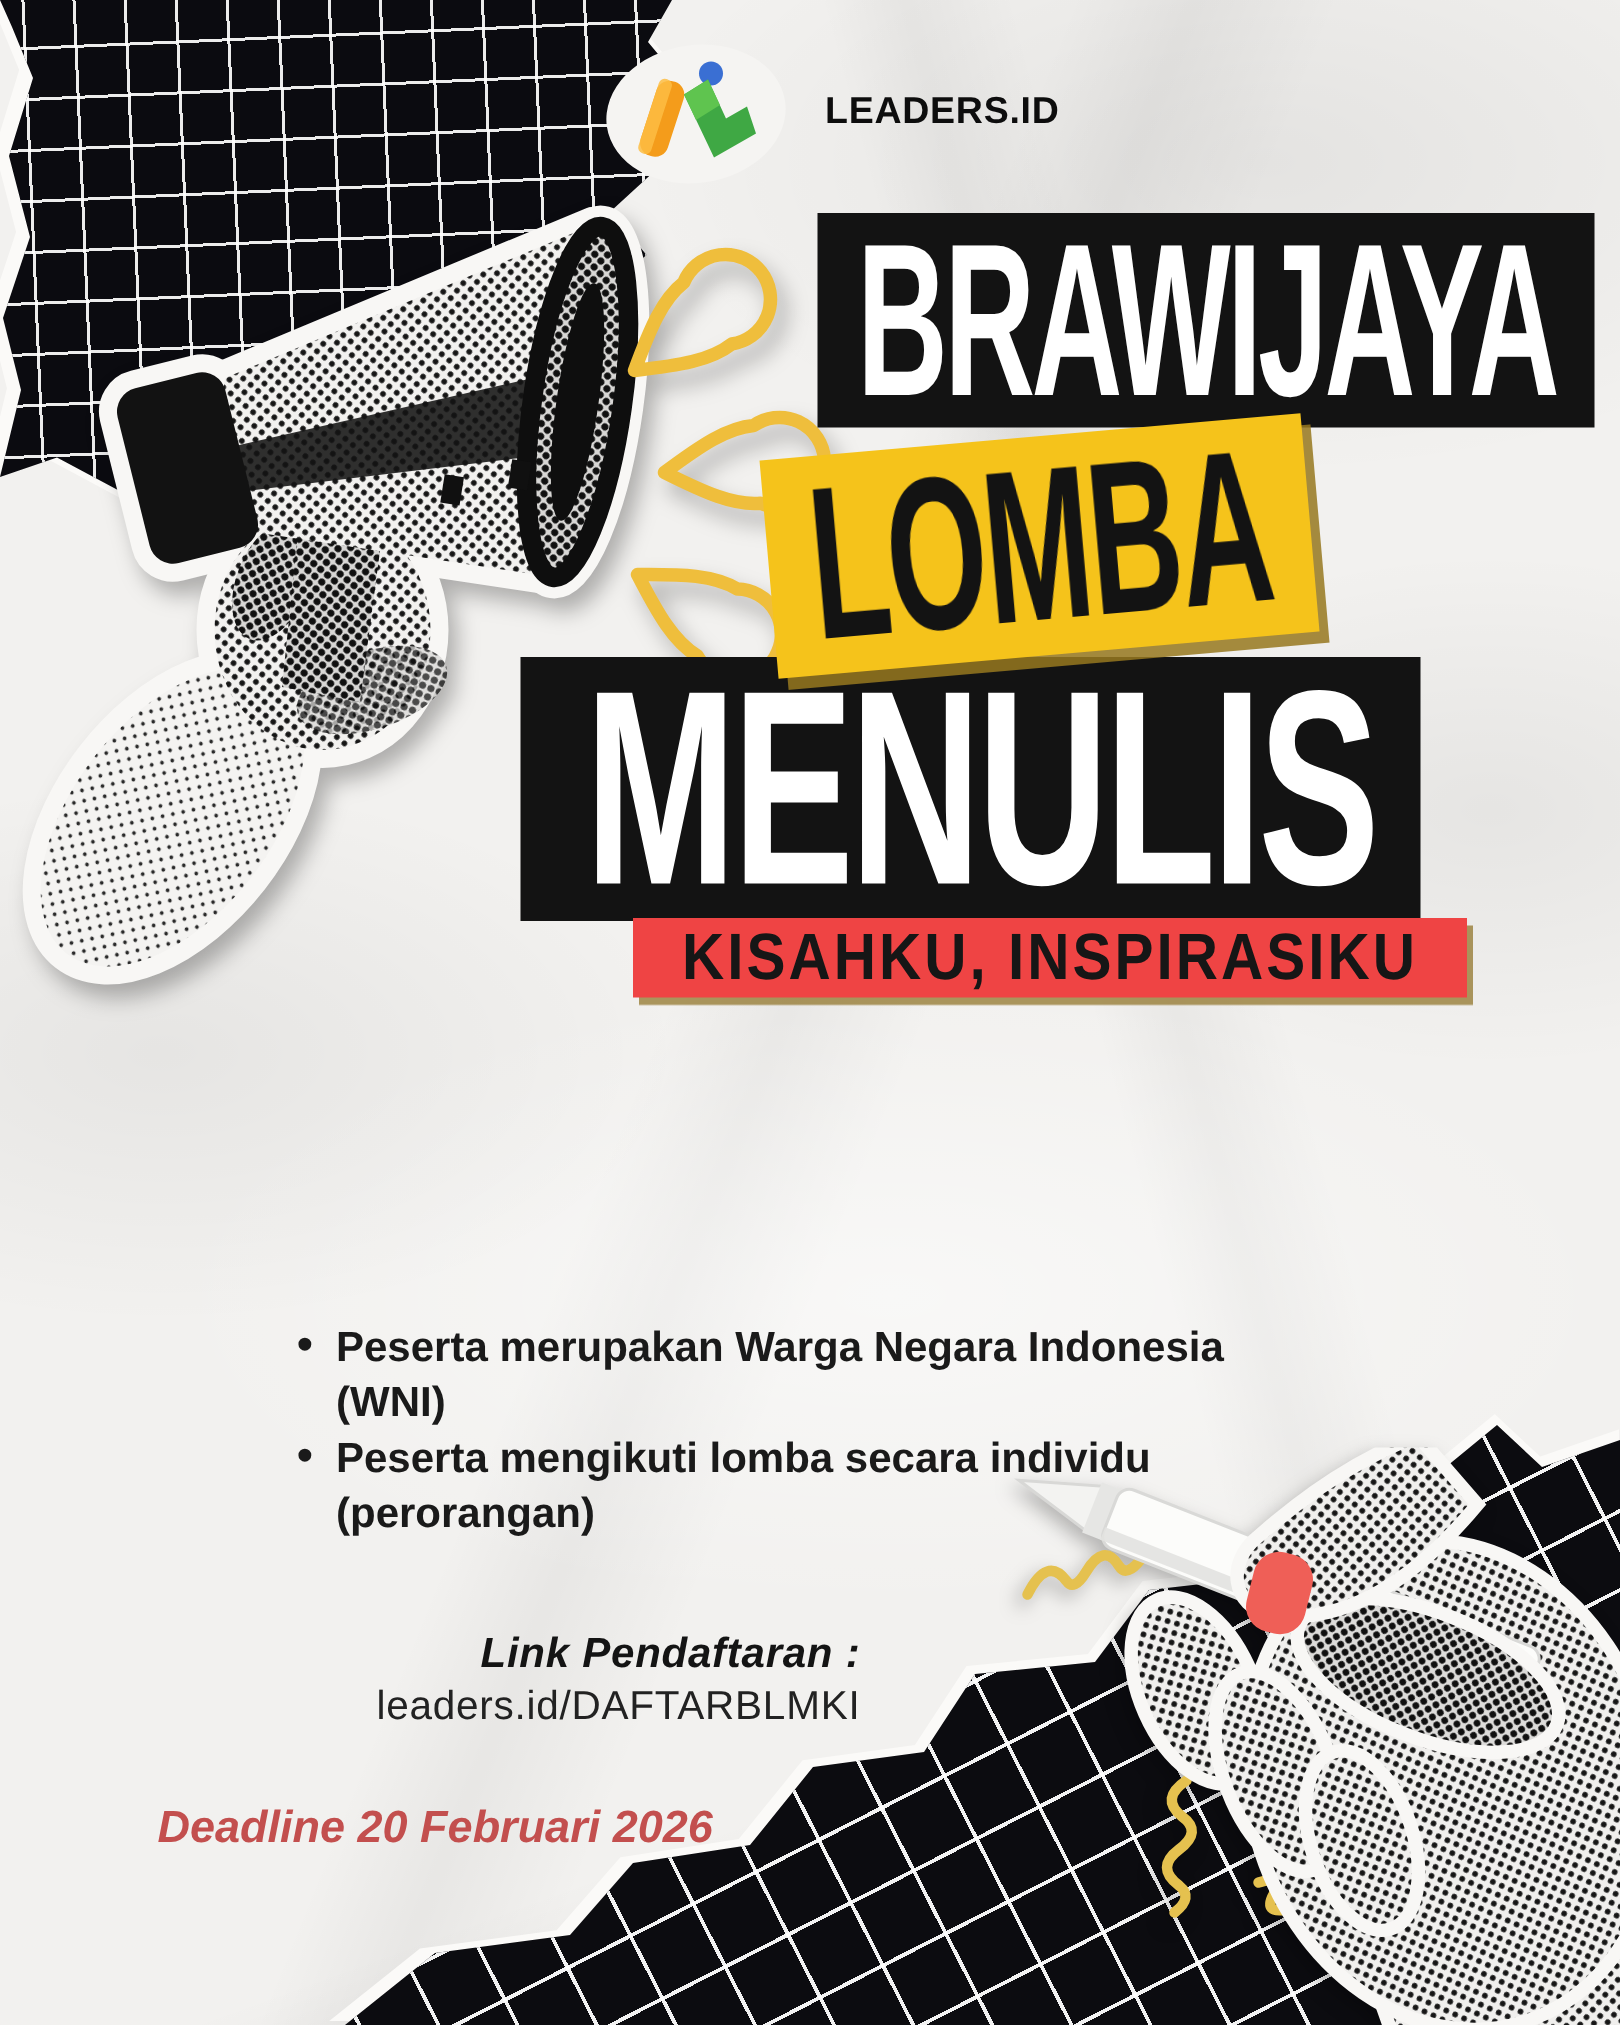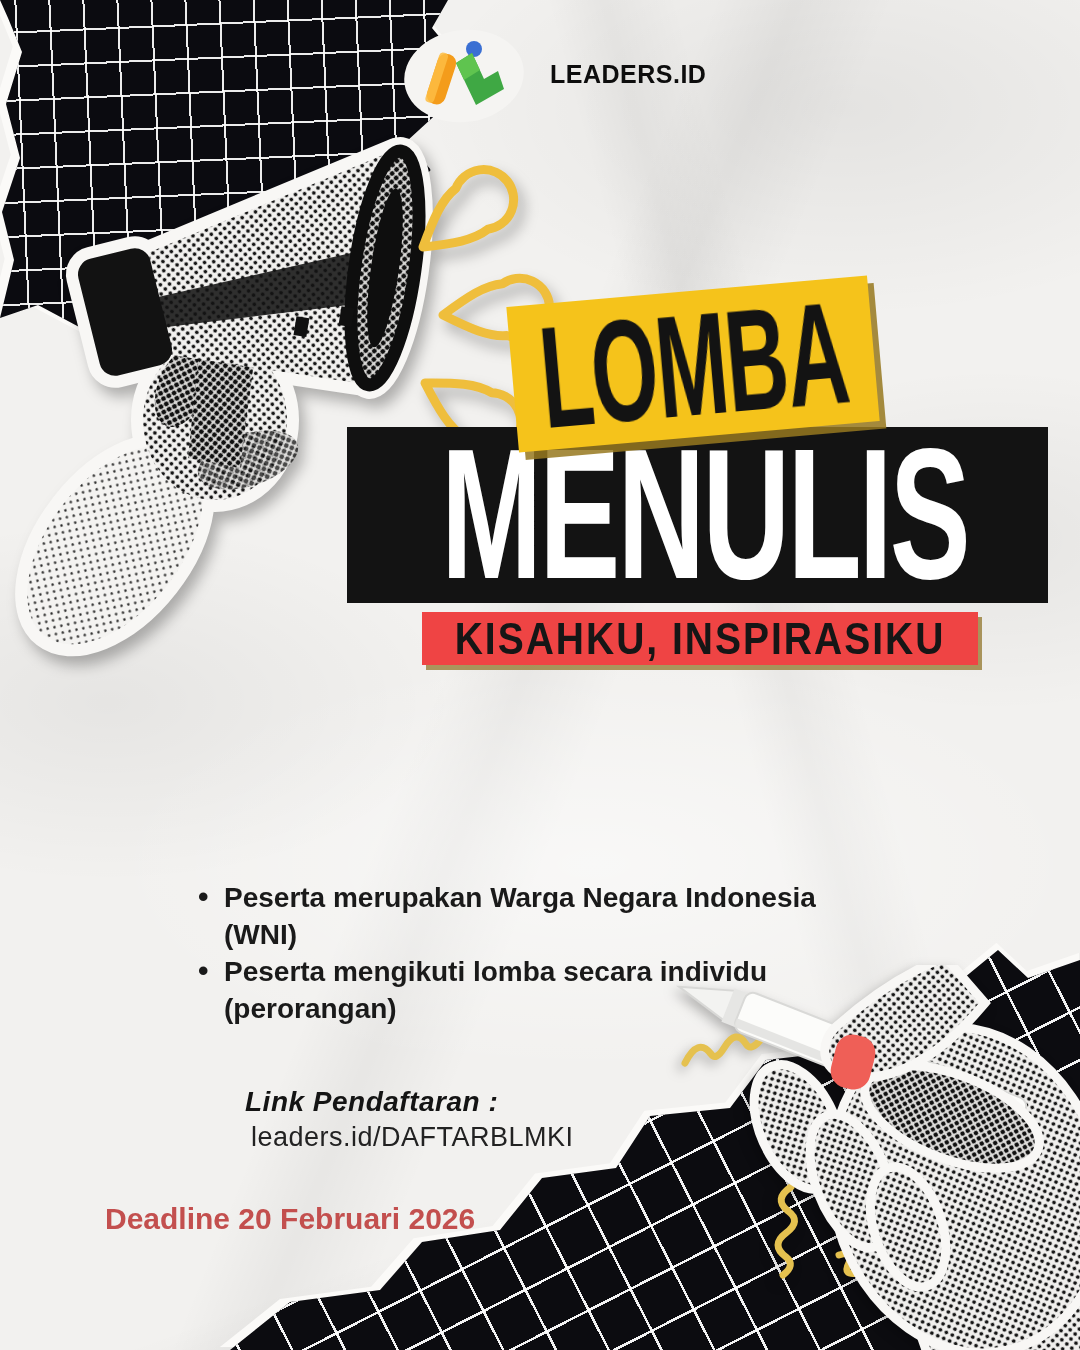--- a/index.html
+++ b/index.html
@@ -66,21 +66,21 @@
   
   .brand{ position:absolute; left:418px; top:38px; height:72px; display:flex; align-items:center; z-index:4;gap:40px; }
   .brand-backing{ position:absolute; left:-14px; top:-8px; width:120px; height:92px; background:#f5f4f2; border-radius:50%; transform:rotate(-8deg); }
   .brand-icon{ position:relative; width:86px; height:70px; }
   .brand-name{ position:relative; font-size:25px; font-weight:900; letter-spacing:0.5px; color:#0d0d0d; margin-left:6px; }
 
   
   .block{ position:absolute; display:flex; align-items:center; justify-content:center; }
   .blk-brawijaya{ left:545px; top:142px; width:518px; height:143px; background:#131313; z-index:2; }
   .blk-lomba{ left:512px; top:291px; width:362px; height:146px; background:#f5c31b; transform:rotate(-5deg); z-index:3; filter:drop-shadow(6px 8px 0 rgba(150,120,30,0.85)); }
-  .blk-menulis{ left:347px; top:427px; width:701px; height:176px; background:#131313; z-index:2;padding-left:13px; }
+  .blk-menulis{ left:347px; top:438px; width:600px; height:176px; background:#131313; z-index:2;padding-left:13px; }
   .blk-tagline{ left:422px; top:612px; width:556px; height:53px; background:#ef4444; z-index:3; filter:drop-shadow(4px 5px 0 rgba(140,110,30,0.7)); }
 
   .h-word{ display:inline-block; font-weight:bold; white-space:nowrap; line-height:1; }
   .w1{ font-size:100px; color:#ffffff; letter-spacing:-3px; transform:scale(0.84,1.45); }
   .w2{ font-size:100px; color:#131313; letter-spacing:-2px; transform:scale(0.86,1.45); }
   .w3{ font-size:132px; color:#ffffff; letter-spacing:-3px; transform:scale(0.92,1.40); }
   .tagline{ display:inline-block; font-size:39px; font-weight:800; letter-spacing:2px; color:#161616; transform:scaleY(1.12); white-space:nowrap; }
 
   
   .intro{
@@ -94,26 +94,26 @@
   }
   .rules li{
     position:relative; padding-left:28px;
     font-size:28px; line-height:37px; font-weight:bold; color:#1a1a1a;
   }
   .rules li::before{
     content:"\2022"; position:absolute; left:2px; top:-1px; font-size:30px; color:#1a1a1a;
   }
 
   .registration{ position:absolute; left:245px; top:1086px; z-index:2; }
-  .reg-label{ font-size:28px; font-weight:bold; font-style:italic; color:#141414; letter-spacing:0.5px; }
+  .reg-label{ font-size:28px; font-weight:bold; font-style:italic; color:#141414; letter-spacing:0.5px;text-align:right; }
   .reg-url{ font-size:27px; color:#222222; margin-top:4px; padding-left:6px; letter-spacing:0.5px; }
 
   .deadline{
     position:absolute; left:105px; top:1202px; z-index:3;
-    font-size:30px; font-weight:bold; color:#c34f4e; white-space:nowrap;
+    font-size:30px; font-weight:bold; font-style:italic; color:#c34f4e; white-space:nowrap;
   }
 
   
   .megaphone-svg{ position:absolute; left:10px; top:95px; width:560px; height:570px; z-index:2; filter:drop-shadow(6px 9px 7px rgba(0,0,0,0.28)); }
   .hand-svg{ position:absolute; left:600px; top:965px; width:480px; height:385px; z-index:2; filter:drop-shadow(-4px 5px 6px rgba(0,0,0,0.25)); }
 </style>
 </head>
 <body>
 
 <div id="poster">
@@ -187,20 +187,23 @@
     <svg class="brand-icon" viewBox="0 0 86 70">
       <circle cx="56" cy="10" r="8" fill="#3a6fd3"></circle>
       <rect x="14" y="14" width="19" height="52" rx="9" transform="rotate(18 23 40)" fill="#f49c1b"></rect>
       <rect x="14" y="14" width="9" height="52" rx="4" transform="rotate(18 23 40)" fill="#fdbd43" opacity="0.85"></rect>
       <path d="M38,24 L54,14 L66,40 L80,32 L86,50 L58,66 Z" fill="#3fa844"></path>
       <path d="M38,24 L54,14 L62,31 L46,41 Z" fill="#5fc44f"></path>
     </svg>
     <div class="brand-name">LEADERS.ID</div>
   </div>
 
+  <div class="block blk-brawijaya">
+    <span class="h-word w1">BRAWIJAYA</span>
+  </div>
   <div class="block blk-lomba">
     <span class="h-word w2">LOMBA</span>
   </div>
   <div class="block blk-menulis">
     <span class="h-word w3">MENULIS</span>
   </div>
   <div class="block blk-tagline">
     <span class="tagline">KISAHKU, INSPIRASIKU</span>
   </div>
 

